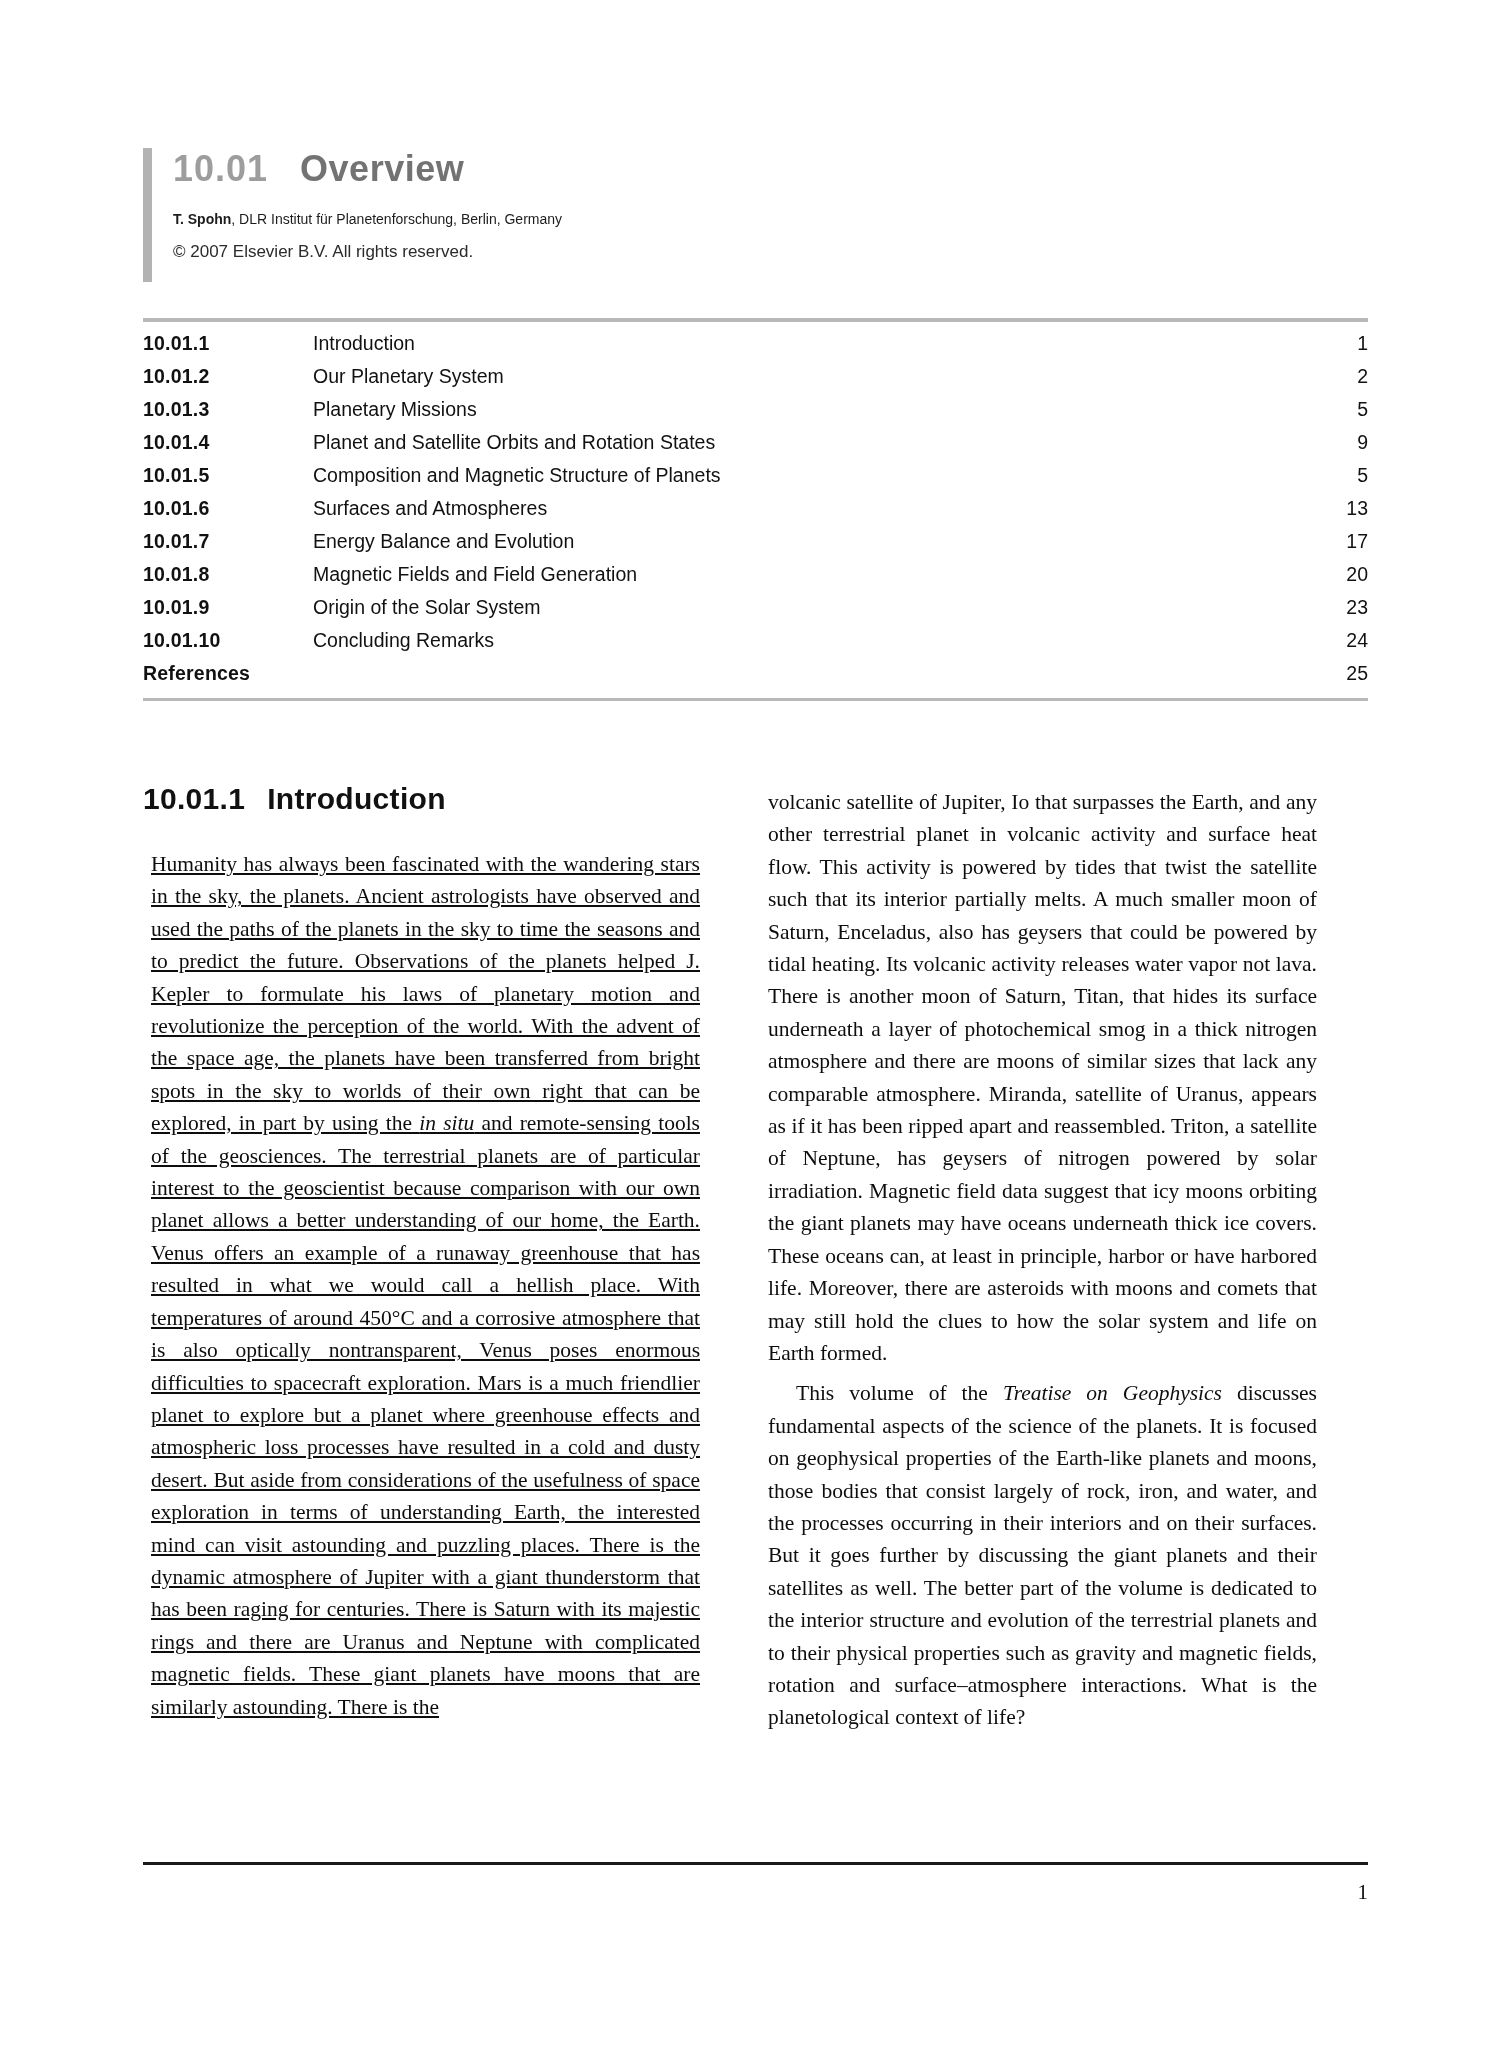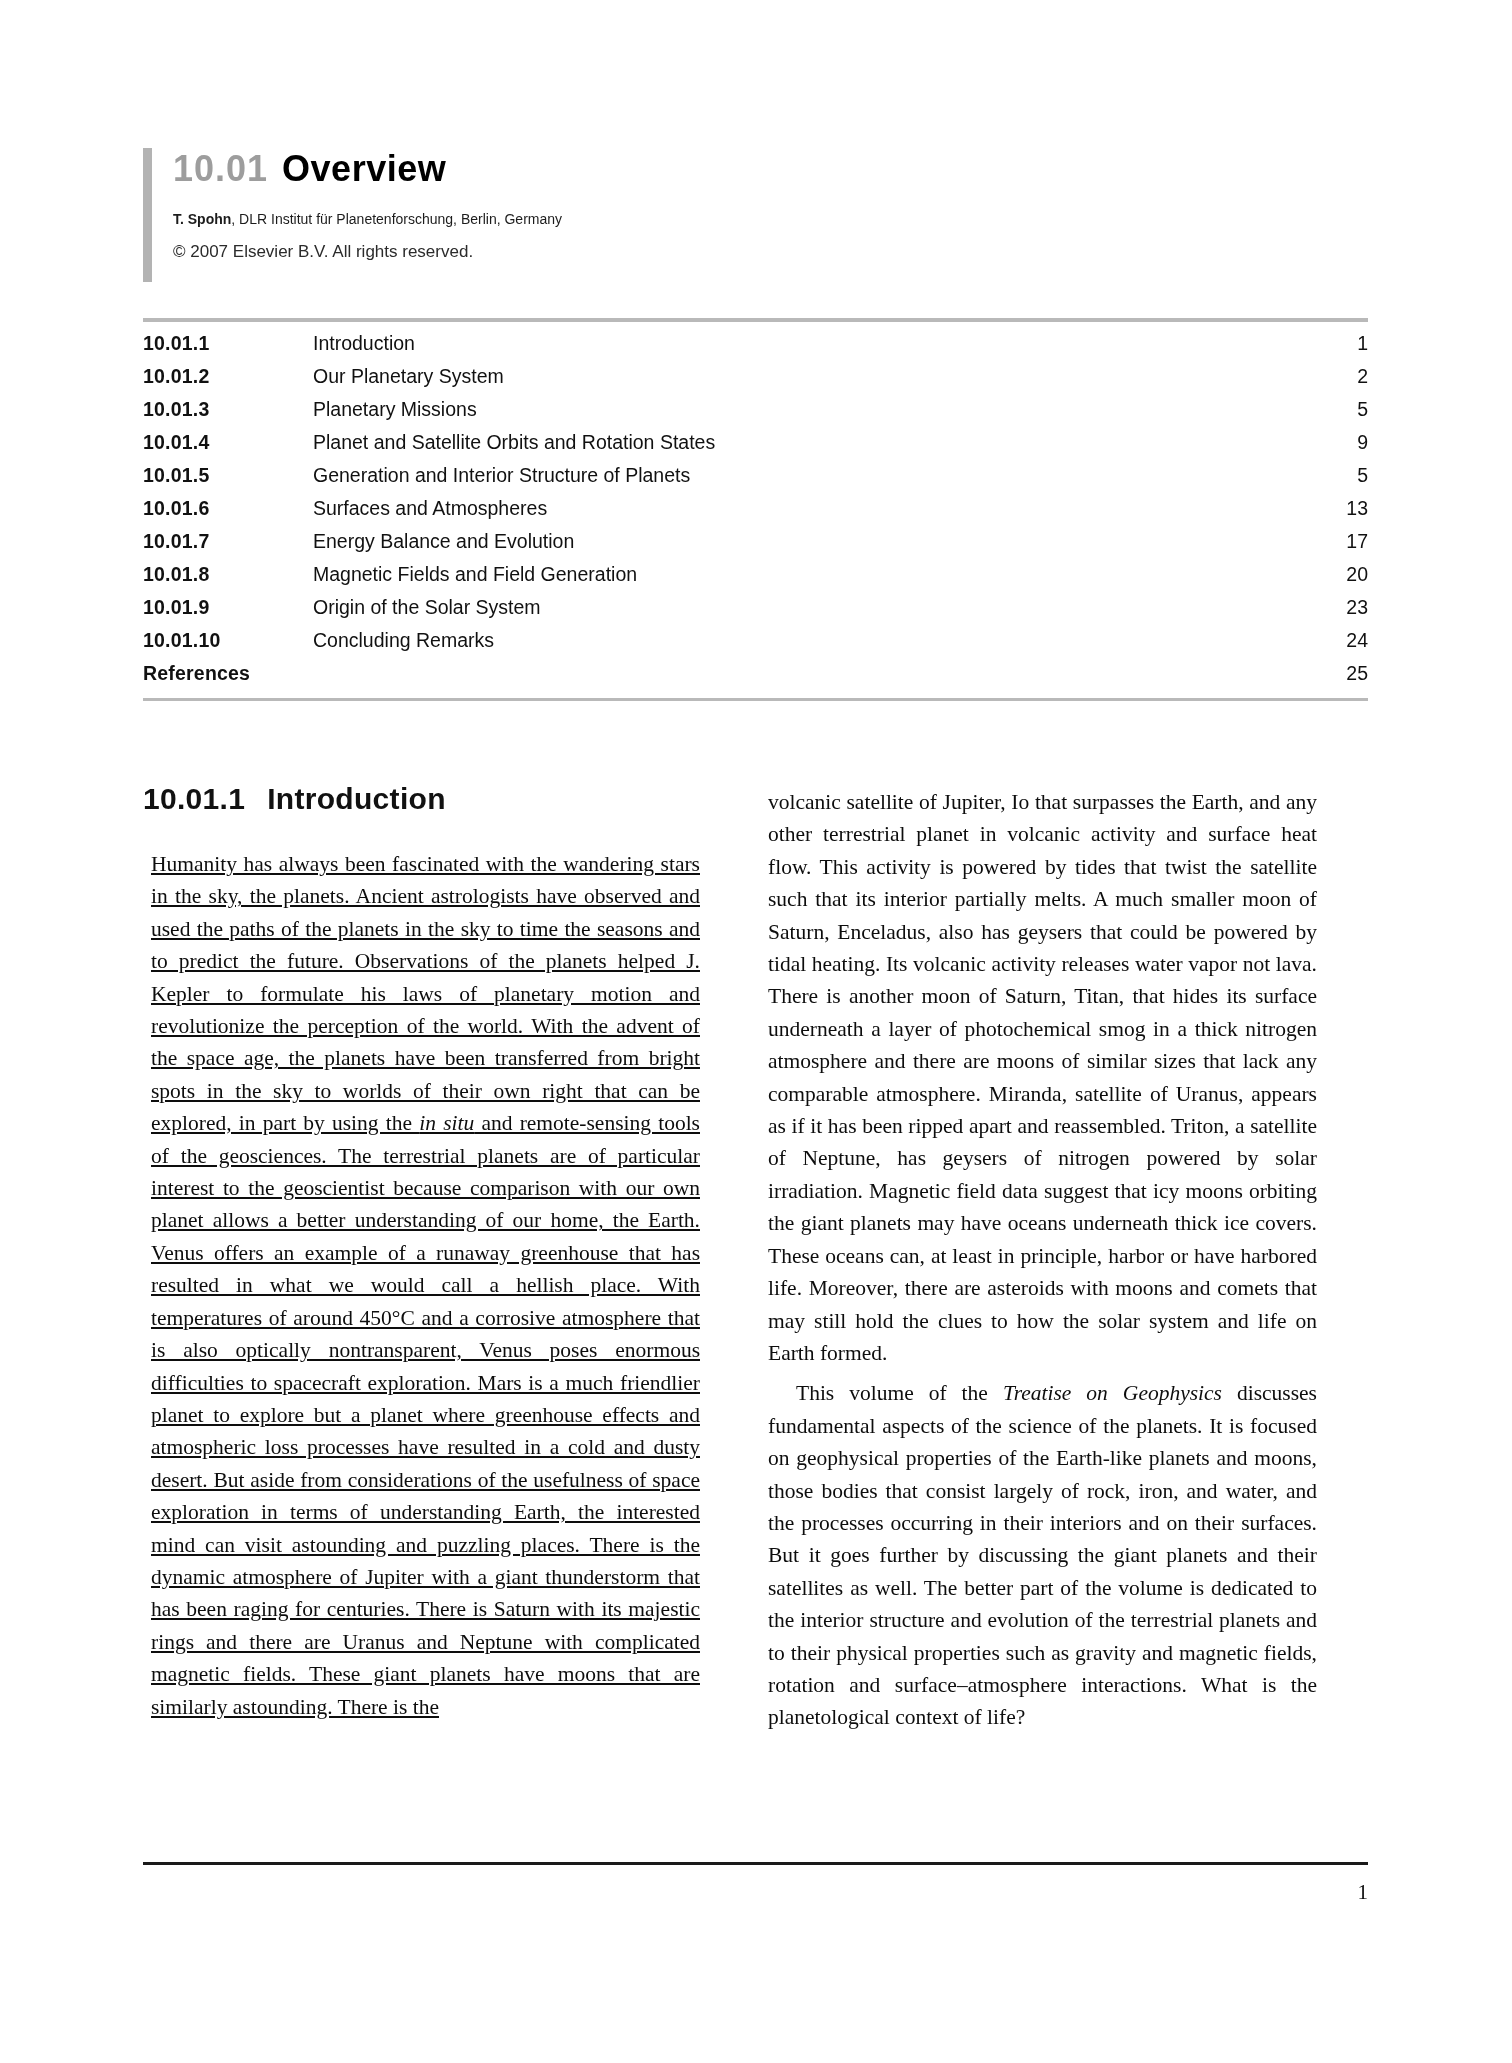--- a/index.html
+++ b/index.html
@@ -48,22 +48,22 @@
     font-size: 36px;
     line-height: 42px;
     letter-spacing: 0.5px;
     white-space: nowrap;
   }
   .chapter-number {
     color: #9d9d9d;
     letter-spacing: 1px;
   }
   .chapter-name {
-    color: #000000;
-    margin-left: 14px;
+    color: #737373;
+    margin-left: 32px;
     text-align: right;
   }
   .author-line {
     font-family: "Liberation Sans", sans-serif;
     font-size: 14px;
     line-height: 26px;
     color: #1c1c1c;
     margin-top: 16px;
     white-space: nowrap;
   }
@@ -225,21 +225,21 @@
         <span class="toc-label">Planetary Missions</span>
         <span class="toc-page">5</span>
       </div>
       <div class="toc-row">
         <span class="toc-num">10.01.4</span>
         <span class="toc-label">Planet and Satellite Orbits and Rotation States</span>
         <span class="toc-page">9</span>
       </div>
       <div class="toc-row">
         <span class="toc-num">10.01.5</span>
-        <span class="toc-label">Generation and Interior Structure of Planets</span>
+        <span class="toc-label">Composition and Magnetic Structure of Planets</span>
         <span class="toc-page">5</span>
       </div>
       <div class="toc-row">
         <span class="toc-num">10.01.6</span>
         <span class="toc-label">Surfaces and Atmospheres</span>
         <span class="toc-page">13</span>
       </div>
       <div class="toc-row">
         <span class="toc-num">10.01.7</span>
         <span class="toc-label">Energy Balance and Evolution</span>

